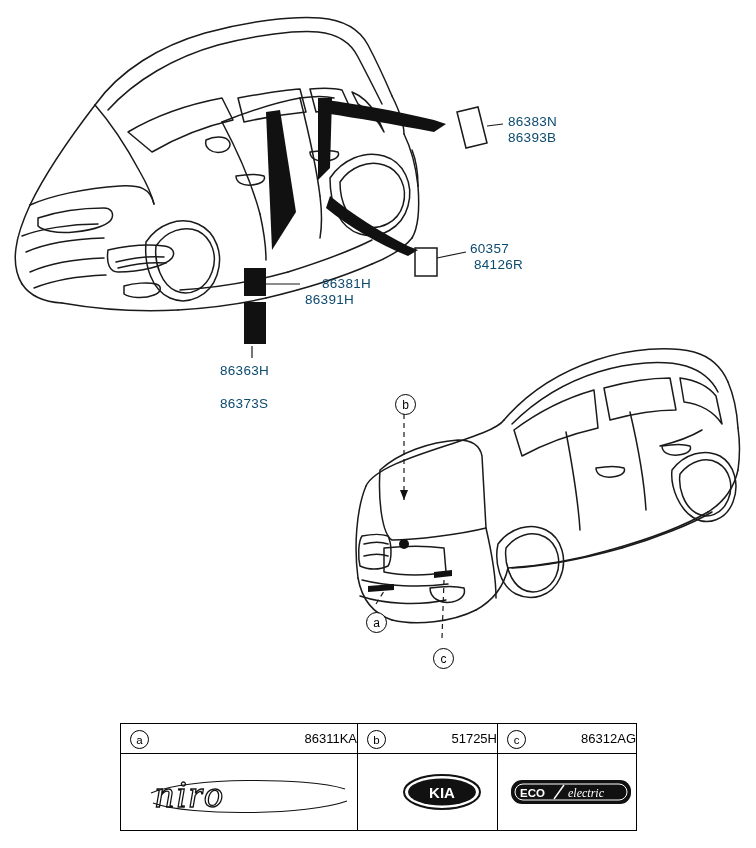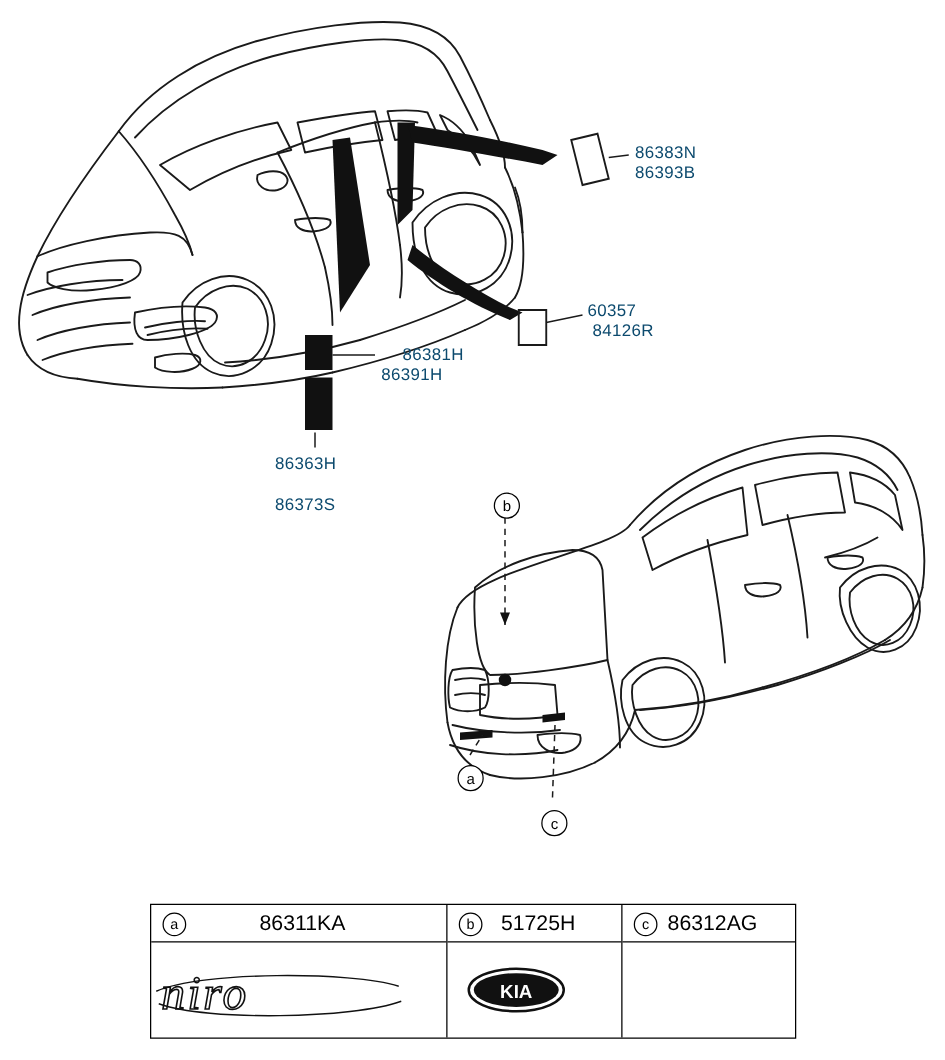--- a/index.html
+++ b/index.html
@@ -13,22 +13,22 @@
   .legend-cell{position:relative;box-sizing:border-box;display:flex;
                flex-direction:column;align-items:center;}
   .legend-cell.c1{width:237px;border-right:1.6px solid #000;}
   .legend-cell.c2{width:140px;border-right:1.6px solid #000;}
   .legend-cell.c3{width:138px;}
   .legend-head{height:30px;width:100%;border-bottom:1.6px solid #000;
                display:flex;align-items:center;position:relative;box-sizing:border-box;}
   .legend-key{position:absolute;left:9px;top:6px;width:17px;height:17px;
               border:1.3px solid #000;border-radius:50%;font-size:11.5px;
               display:flex;align-items:center;justify-content:center;}
-  .legend-code{width:100%;text-align:center;font-size:17px;padding-left:6px;}
-  .legend-art{flex:1;width:100%;display:flex;align-items:center;justify-content:flex-start;}
+  .legend-code{width:100%;text-align:right;font-size:13px;padding-left:6px;}
+  .legend-art{flex:1;width:100%;display:flex;align-items:center;justify-content:flex-end;}
   .cmark{position:absolute;width:19px;height:19px;border:1.3px solid #000;
          border-radius:50%;font-size:12px;display:flex;align-items:center;
          justify-content:center;background:#fff;}
   svg{display:block;}
   .nirotext{font-family:"Liberation Serif",serif;font-style:italic;
             font-size:38px;letter-spacing:2px;}
 </style>
 </head>
 <body>
 
@@ -256,14 +256,23 @@
         <text x="55" y="31" text-anchor="middle" fill="#fff" font-size="15" font-family="Liberation Sans, sans-serif" font-weight="bold">KIA</text>
       </svg>
     </div>
   </div>
 
   <div class="legend-cell c3">
     <div class="legend-head">
       <span class="legend-key">c</span>
       <span class="legend-code">86312AG</span>
     </div>
+    <div class="legend-art">
+      <svg width="130" height="48" viewBox="0 0 130 48" xmlns="http://www.w3.org/2000/svg">
+        <rect x="5" y="12" width="120" height="24" rx="11" fill="#111" stroke="none"></rect>
+        <rect x="9" y="16" width="112" height="16" rx="8" fill="none" stroke="#fff" stroke-width="1"></rect>
+        <text x="14" y="28.5" fill="#fff" font-size="11.5" font-weight="bold" font-family="Liberation Sans, sans-serif">ECO</text>
+        <path d="M48,31 L58,17" stroke="#fff" stroke-width="1.4" fill="none"></path>
+        <text x="62" y="29" fill="#fff" font-size="12" font-family="Liberation Serif, serif" font-style="italic">electric</text>
+      </svg>
+    </div>
   </div>
 </div>
 
 </body></html>

